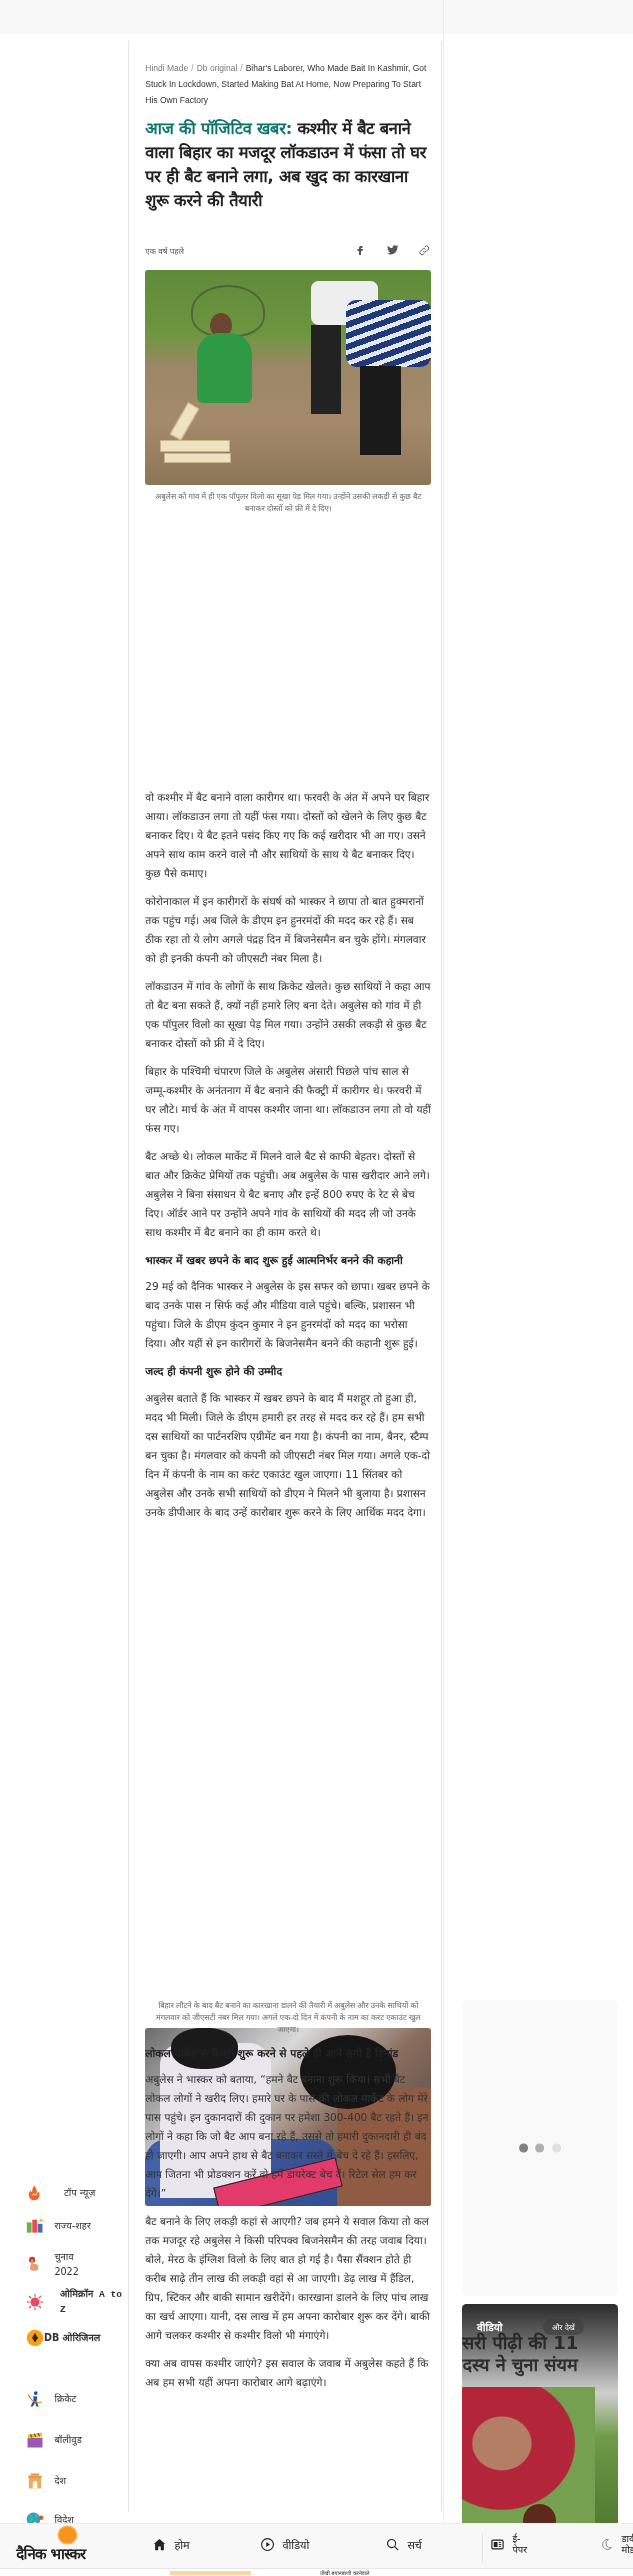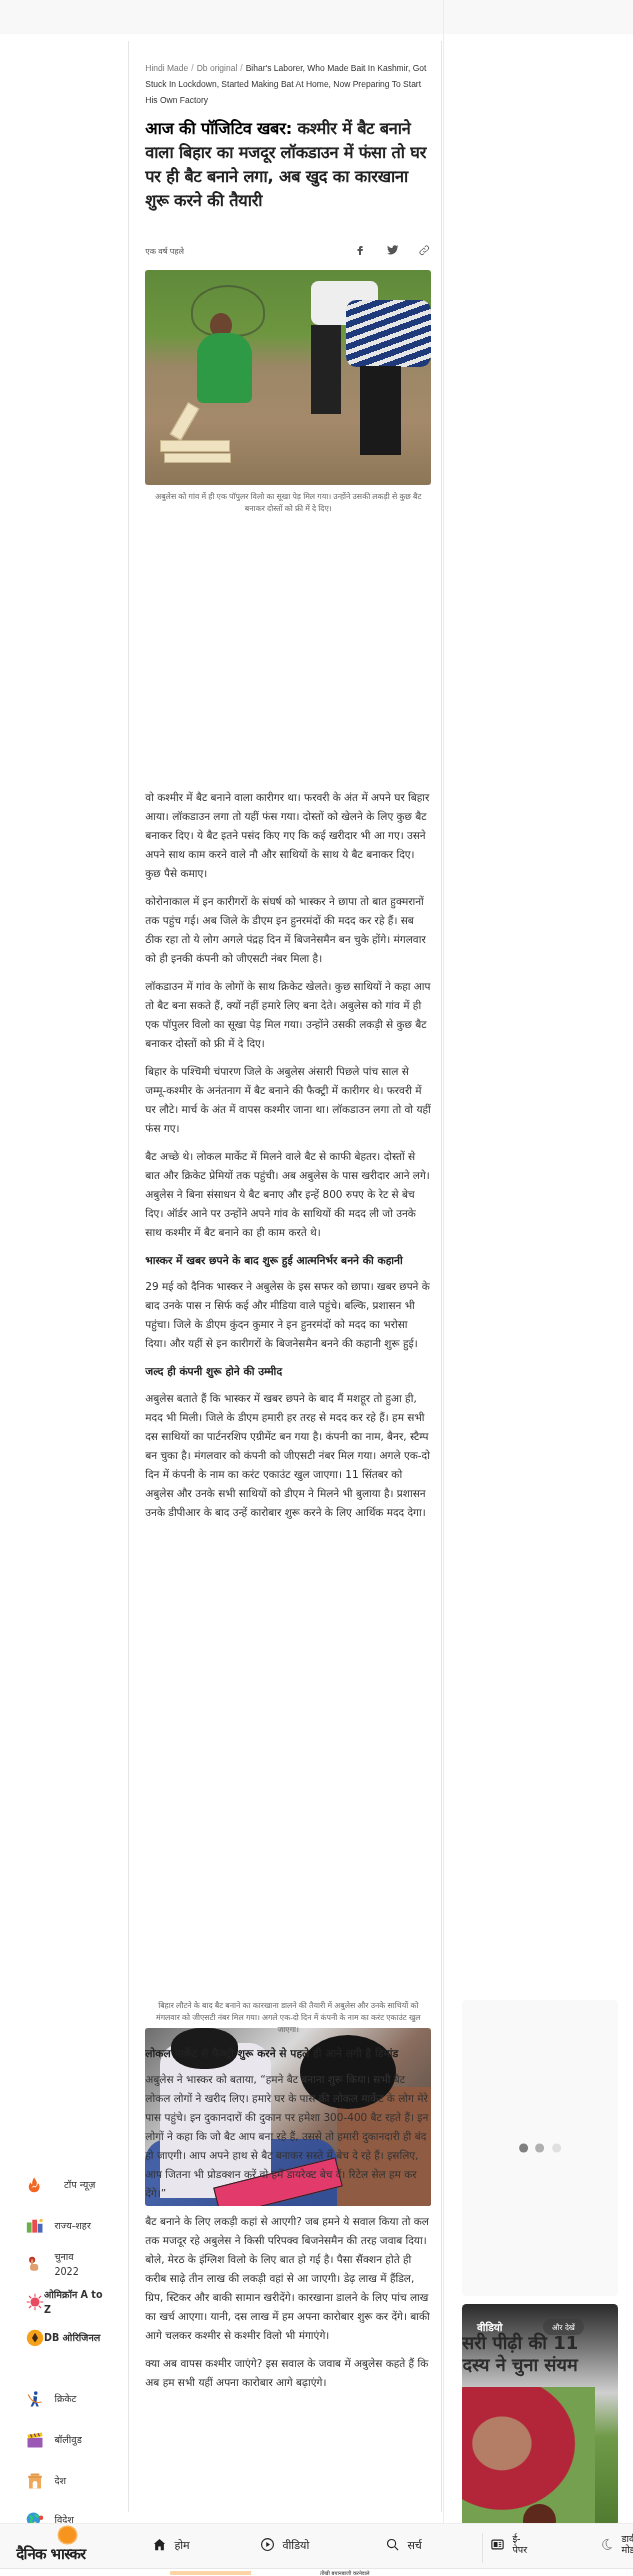--- a/index.html
+++ b/index.html
@@ -6,21 +6,21 @@
   html, body { width: 633px; height: 2576px; overflow: hidden; background: #fff; }
   body { font-family: "Liberation Sans", "DejaVu Sans", sans-serif; color: #222; position: relative; }
   .topbar { position: absolute; left: 0; top: 0; width: 633px; height: 34px; background: #f8f8f8; }
   .article { position: absolute; left: 128px; top: 41px; width: 314px; height: 2471px; border-left: 0.7px solid #e5e5e5; border-right: 0.7px solid #e5e5e5; background: #fff; }
   .inner { position: absolute; left: 16.3px; width: 286px; }
   .breadcrumb { top: 18.5px; font-size: 8.5px; line-height: 16.3px; color: #555; }
   .breadcrumb .crumb { color: #777; }
   .breadcrumb .sep { color: #999; margin: 0 3px; }
   .breadcrumb .current { color: #333; }
   .headline { top: 76px; font-size: 16.3px; line-height: 24px; font-weight: bold; color: #222; font-family: "DejaVu Sans", sans-serif; letter-spacing: -0.2px; }
-  .headline .kicker { color: #000000; }
+  .headline .kicker { color: #0f766e; }
   .meta { top: 200px; height: 18px; display: flex; align-items: center; justify-content: space-between; }
   .meta .time { font-size: 8.1px; color: #555; }
   .share { display: flex; gap: 19px; align-items: center; }
   .share span { display: inline-flex; width: 13.3px; height: 13.3px; align-items: center; justify-content: center; color: #555; cursor: pointer; }
   .figure { border-radius: 3px; overflow: hidden; position: relative; }
   .fig1 { top: 229px; height: 215px; background: linear-gradient(180deg,#5f8a3a 0%,#6e9640 30%,#9b8766 45%,#a48a6a 70%,#8c7658 100%); }
   .fig1 .bike { position: absolute; left: 46px; top: 15px; width: 74px; height: 52px; border: 2.2px solid #333; border-radius: 50% 50% 40% 40%; opacity: .45; }
   .fig1 .p1 { position: absolute; left: 52px; top: 63px; width: 55px; height: 70px; background: #2f9a45; border-radius: 22px 22px 6px 6px; }
   .fig1 .p1h { position: absolute; left: 65px; top: 43px; width: 22px; height: 25px; background: #6b4530; border-radius: 50%; }
   .fig1 .p2 { position: absolute; left: 166px; top: 11px; width: 67px; height: 44px; background: #eee; border-radius: 7.4px; }
@@ -145,21 +145,21 @@
 
   <div class="inner" style="top:2003px;">
     <h2 class="subhead" style="margin-bottom:7.4px;">लोकल मार्केट से फैक्ट्री शुरू करने से पहले ही आने लगी है डिमांड</h2>
     <p class="para" style="margin-bottom:9px;">अबुलेस ने भास्कर को बताया, “हमने बैट बनाना शुरू किया। सभी बैट लोकल लोगों ने खरीद लिए। हमारे घर के पास की लोकल मार्केट के लोग मेरे पास पहुंचे। इन दुकानदारों की दुकान पर हमेशा 300-400 बैट रहते हैं। इन लोगों ने कहा कि जो बैट आप बना रहे हैं, उससे तो हमारी दुकानदारी ही बंद हो जाएगी। आप अपने हाथ से बैट बनाकर सस्ते में बेच दे रहे हैं। इसलिए, आप जितना भी प्रोडक्शन करें वो हमें डायरेक्ट बेच दें। रिटेल सेल हम कर देंगे।”</p>
     <p class="para" style="margin-bottom:9px;">बैट बनाने के लिए लकड़ी कहां से आएगी? जब हमने ये सवाल किया तो कल तक मजदूर रहे अबुलेस ने किसी परिपक्व बिजनेसमैन की तरह जवाब दिया। बोले, मेरठ के इंग्लिश विलो के लिए बात हो गई है। पैसा सैंक्शन होते ही करीब साढ़े तीन लाख की लकड़ी वहां से आ जाएगी। डेढ़ लाख में हैंडिल, ग्रिप, स्टिकर और बाकी सामान खरीदेंगे। कारखाना डालने के लिए पांच लाख का खर्च आएगा। यानी, दस लाख में हम अपना कारोबार शुरू कर देंगे। बाकी आगे चलकर कश्मीर से कश्मीर विलो भी मंगाएंगे।</p>
     <p class="para">क्या अब वापस कश्मीर जाएंगे? इस सवाल के जवाब में अबुलेस कहते हैं कि अब हम सभी यहीं अपना कारोबार आगे बढ़ाएंगे।</p>
   </div>
 </div>
 
 <nav class="sidebar">
-  <a class="side-item" style="top:30px;gap:20px;">
+  <a class="side-item" style="top:38px;gap:20px;">
     <span class="ico">
         <svg viewBox="0 0 24 24" width="16.3" height="16.3">
           <path fill="#f26522" d="M12 2c1 3 4 5 4 9a4 4 0 0 1-1 2.6c1.5-.2 2.6-1.5 3-3 1.3 1.6 2 3.4 2 5.4A8 8 0 0 1 4 16c0-3 1.6-5 3-6.4.3 1.4 1 2.4 2 3C8.7 8.6 10.5 5 12 2z"></path>
           <path fill="#fff" d="M9 17l2.5-2.5 2 2 3-3" stroke="#fff" stroke-width="1.2"></path>
         </svg>
       </span>
     <span class="lbl">टॉप न्यूज़</span>
   </a>
   <a class="side-item" style="top:71px;">
     <span class="ico">
@@ -175,21 +175,21 @@
   <a class="side-item" style="top:104px;">
     <span class="ico">
         <svg viewBox="0 0 24 24" width="16.3" height="18">
           <circle cx="9" cy="6" r="4.5" fill="#c0392b"></circle>
           <rect x="7.5" y="5" width="3" height="10" rx="1.5" fill="#e0a070"></rect>
           <rect x="6" y="12" width="12" height="10" rx="4" fill="#e0a070"></rect>
         </svg>
       </span>
     <span class="lbl" style="width:44px;">चुनाव 2022</span>
   </a>
-  <a class="side-item" style="top:142px;left:25px;gap:0;">
+  <a class="side-item" style="top:142px;left:25px;gap:16px;font-family:Liberation Mono, monospace;">
     <span class="ico">
         <svg viewBox="0 0 24 24" width="18" height="18">
           <circle cx="12" cy="12" r="6" fill="#e84a5f"></circle>
           <g stroke="#e84a5f" stroke-width="1.5">
             <line x1="12" y1="1" x2="12" y2="5"></line>
             <line x1="12" y1="19" x2="12" y2="23"></line>
             <line x1="1" y1="12" x2="5" y2="12"></line>
             <line x1="19" y1="12" x2="23" y2="12"></line>
             <line x1="4" y1="4" x2="7" y2="7"></line>
             <line x1="17" y1="17" x2="20" y2="20"></line>

